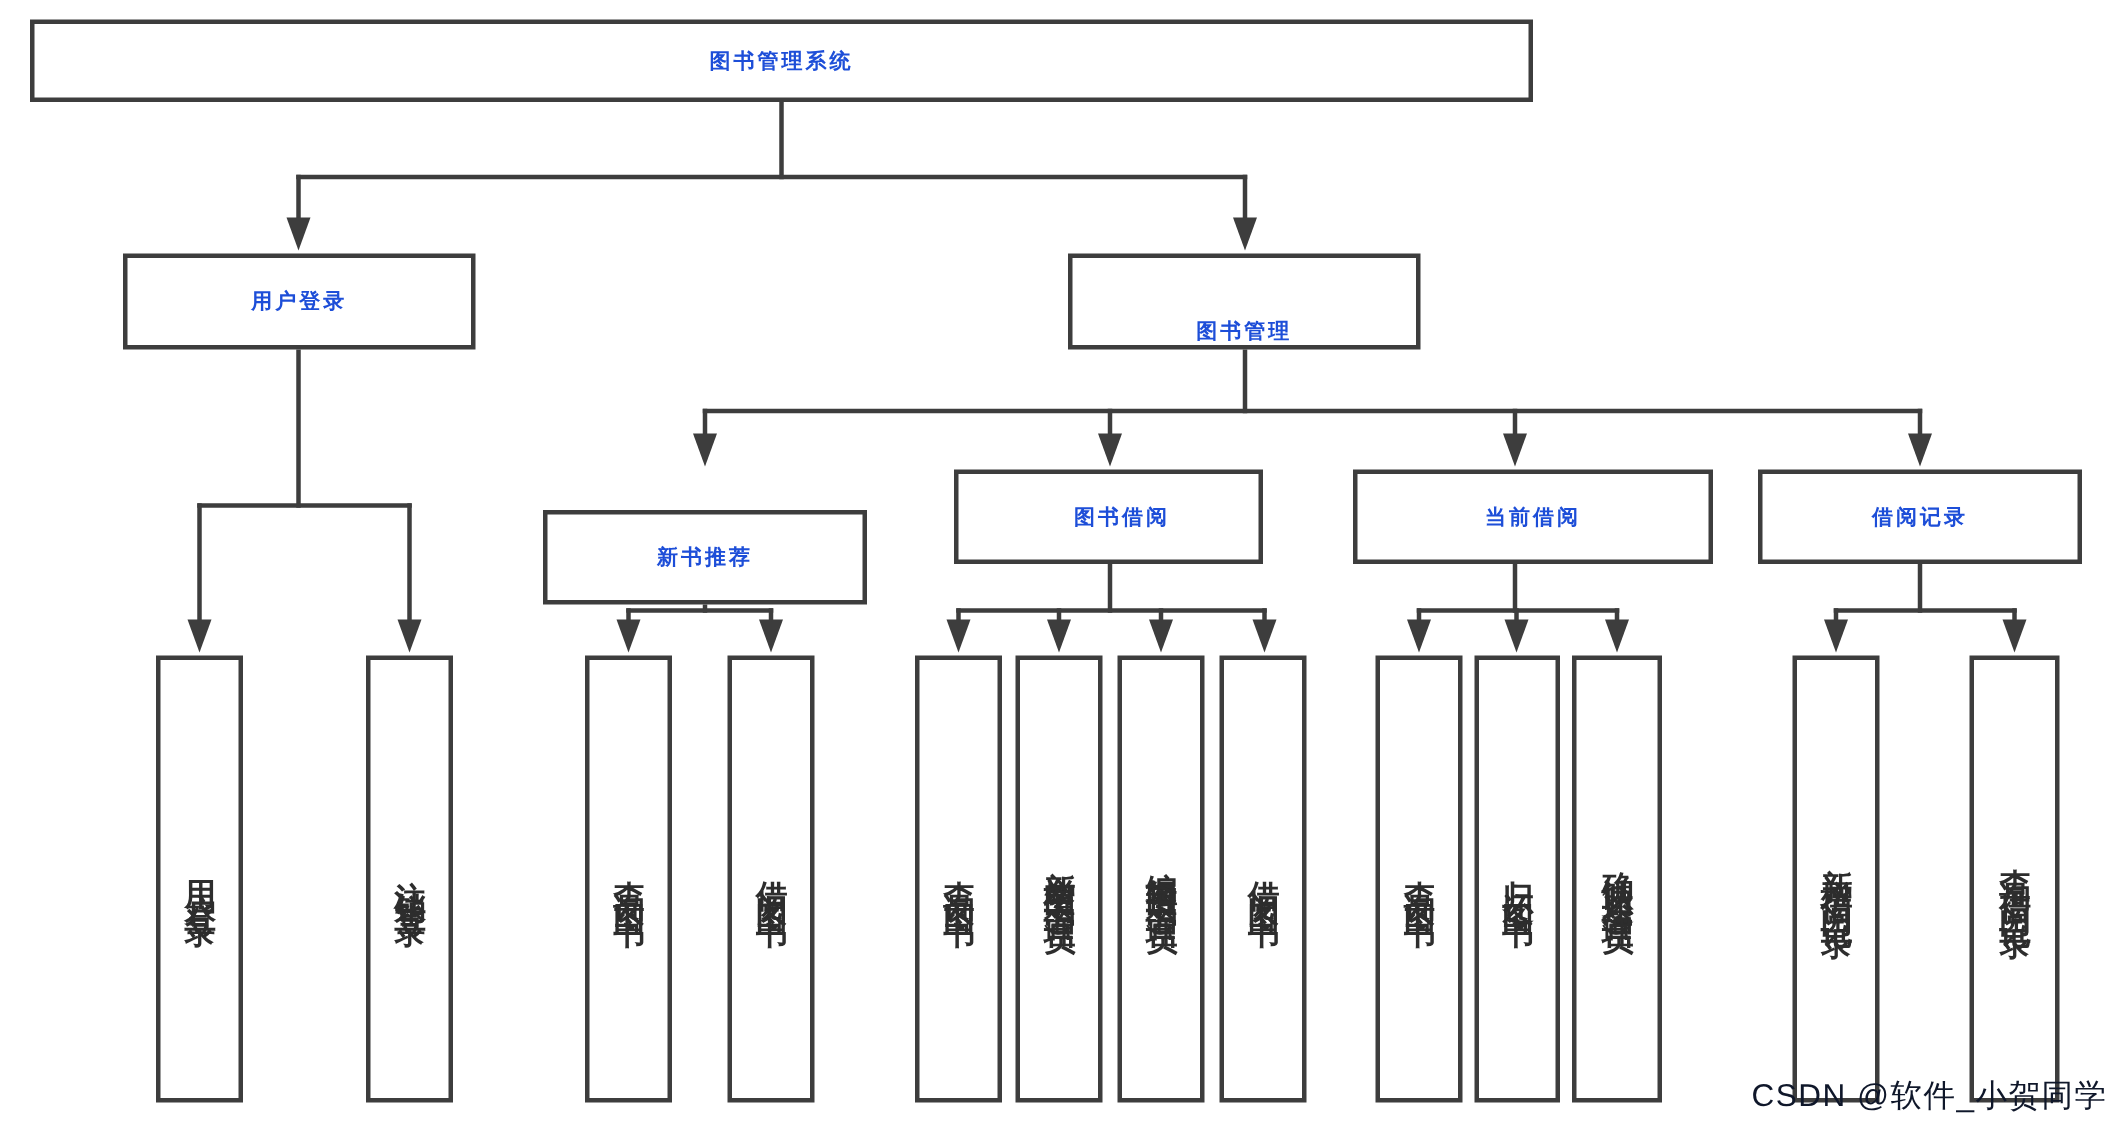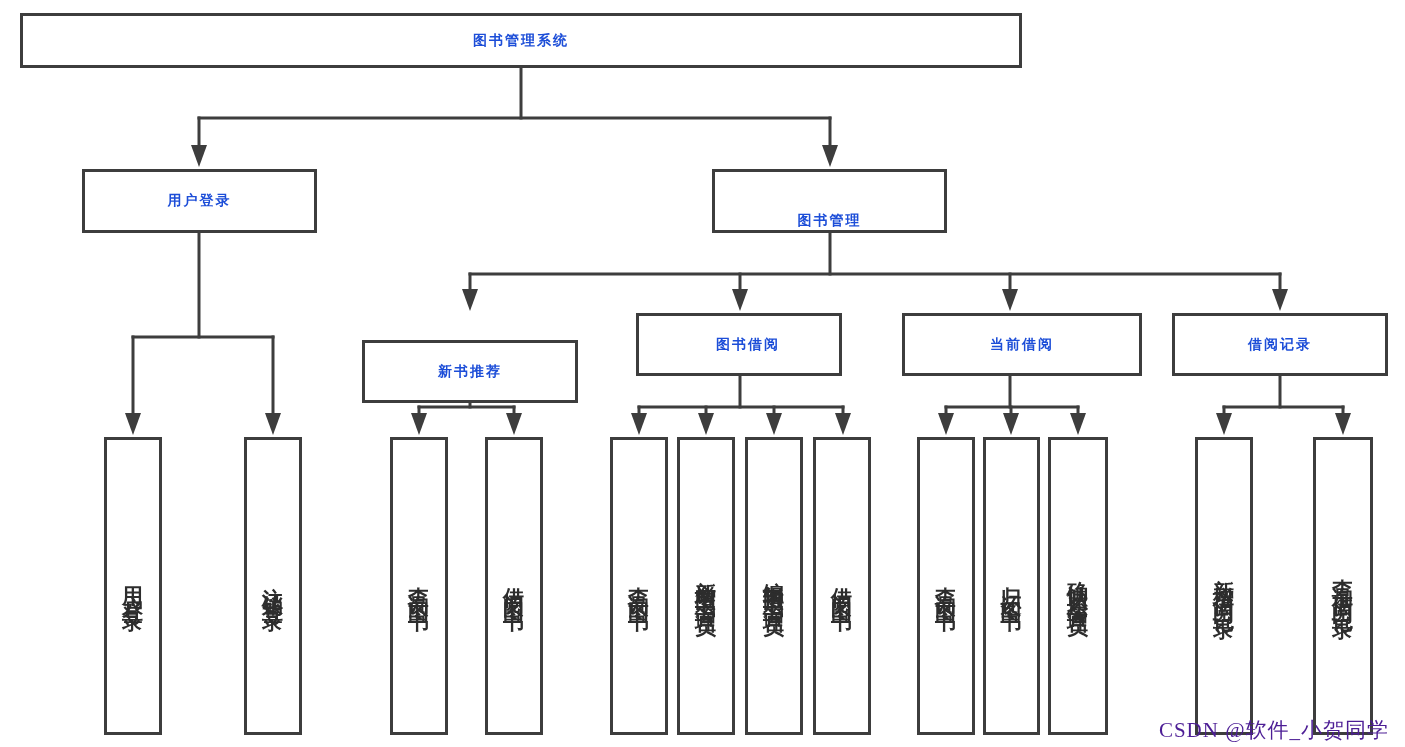--- a/index.html
+++ b/index.html
@@ -42,29 +42,28 @@
     text-orientation: mixed;
     font-size: 21px;
     font-weight: 600;
     letter-spacing: 8px;
     line-height: 1;
     color: #2d2d2d;
     white-space: nowrap;
   }
   .watermark {
     position: absolute;
-    right: 16px;
+    right: 0;
     bottom: 3px;
     font-size: 21px;
     font-weight: 500;
-    color: #4c1d95;
+    color: #0f172a;
     letter-spacing: 1px;
     z-index: 5;
     white-space: nowrap;
-    font-family: Liberation Serif, serif;
   }
 </style>
 </head>
 <body>
 
 <div class="canvas">
 
   <svg class="connectors" viewBox="0 0 1405 747" aria-hidden="true">
 
     <path class="conn" d="M521,66 L521,119.5"></path>

